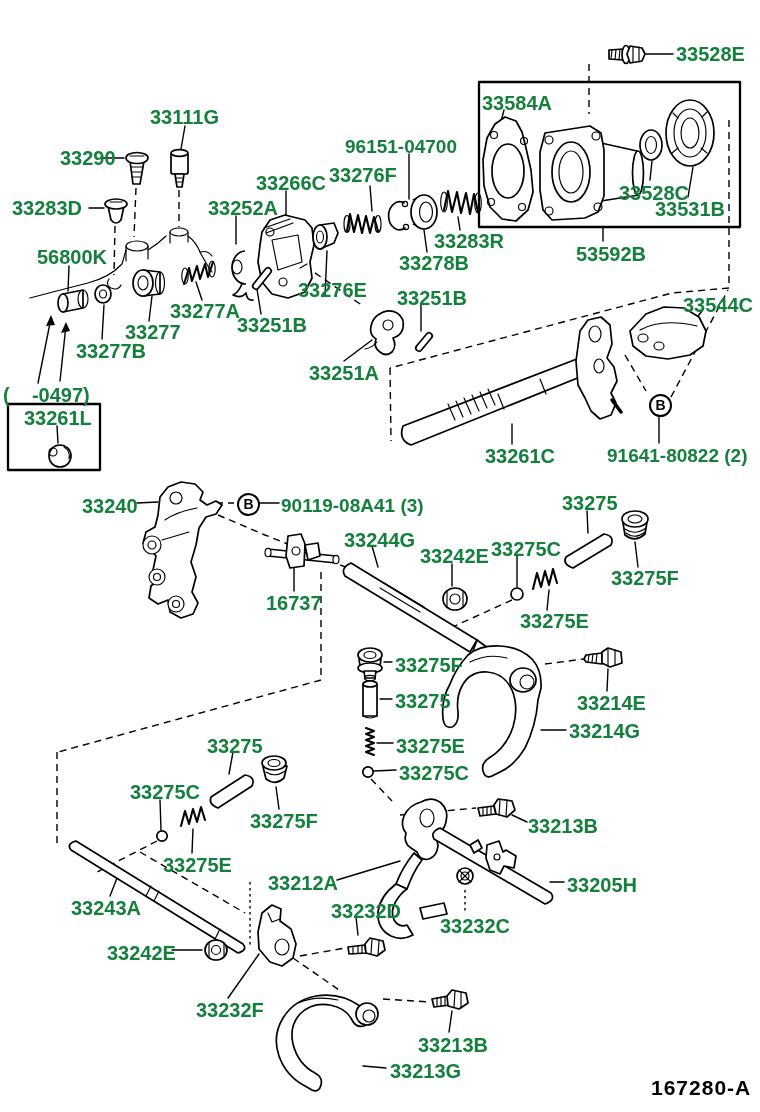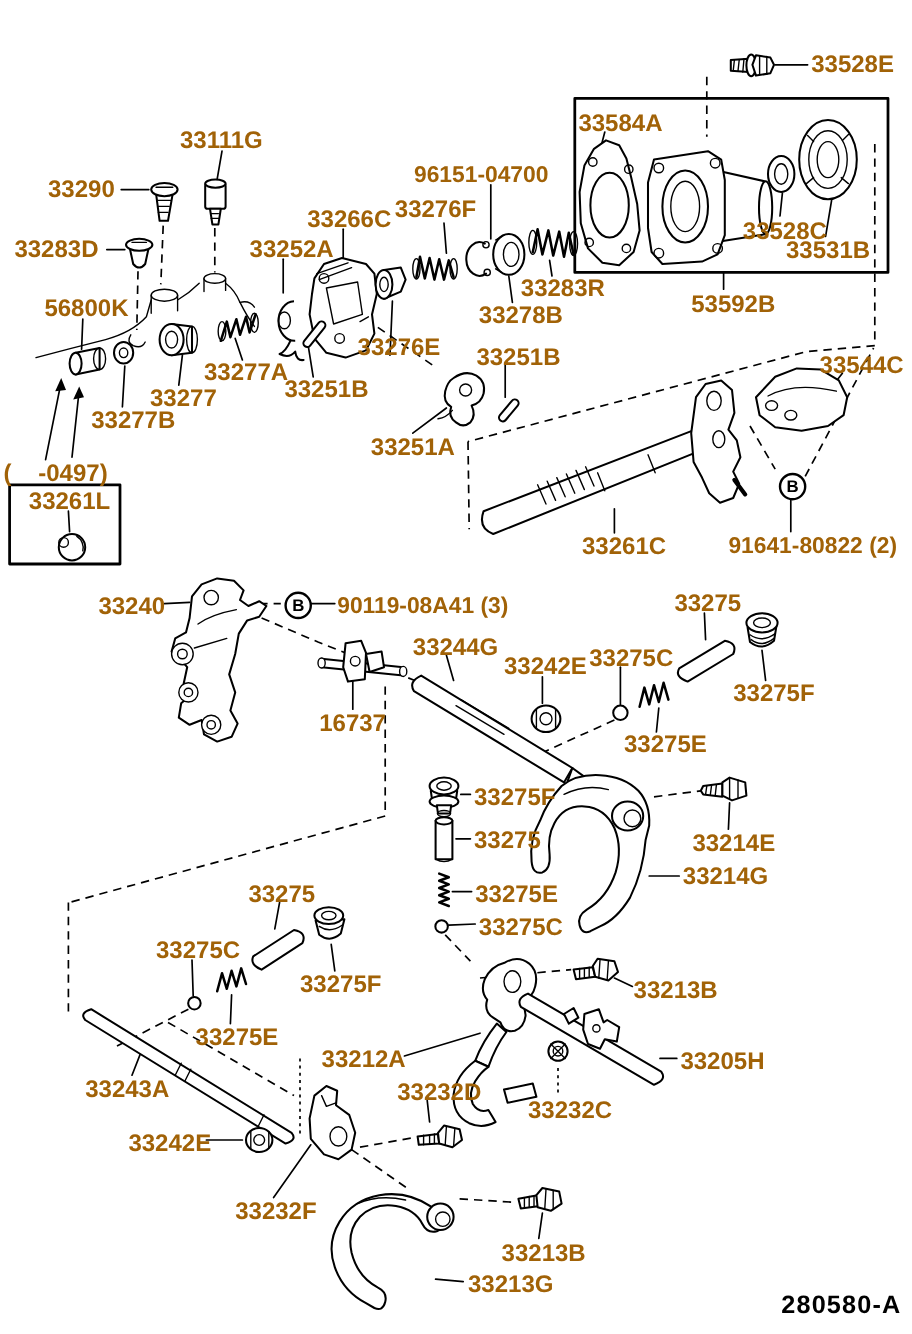--- a/index.html
+++ b/index.html
@@ -1,19 +1,19 @@
 <!DOCTYPE html>
 <html><head>
 <meta charset="utf-8">
 <style>
   html,body{margin:0;padding:0;background:#fff;}
   #stage{position:relative;width:760px;height:1112px;background:#fff;overflow:hidden;
          font-family:"Liberation Sans",sans-serif;}
   #art{position:absolute;left:0;top:0;z-index:0;}
-  .lbl{position:absolute;z-index:2;color:#a16207;white-space:pre;
+  .lbl{position:absolute;z-index:2;color:#15803d;white-space:pre;
        font:700 20px/20px "Liberation Sans",sans-serif;letter-spacing:0px;}
   .lbl.small{font-size:19px;}
   .callout{position:absolute;z-index:2;width:19px;height:19px;border:2.2px solid #000;
            border-radius:50%;background:#fff;text-align:center;
            font:700 14px/19px "Liberation Sans",sans-serif;color:#000;}
   .code{position:absolute;z-index:2;color:#000;font:700 21px/21px "Liberation Sans",sans-serif;letter-spacing:1px;}
   
   .ln{fill:none;stroke:#000;stroke-width:1.7;stroke-linecap:round;stroke-linejoin:round;}
   .fw{fill:#fff;stroke:#000;stroke-width:1.7;stroke-linejoin:round;}
   .thin{stroke-width:1.15;}
@@ -479,21 +479,21 @@
     <line x1="419" y1="348" x2="429" y2="336" stroke="#000" stroke-width="8" stroke-linecap="round"></line>
     <line x1="419" y1="348" x2="429" y2="336" stroke="#fff" stroke-width="4.6" stroke-linecap="round"></line>
   </g>
 
 </svg>
 
 <div class="lbl" style="left:676px;top:44px">33528E</div>
 <div class="lbl" style="left:482px;top:93px">33584A</div>
 <div class="lbl" style="left:150px;top:107px">33111G</div>
 <div class="lbl small" style="left:345px;top:137px">96151-04700</div>
-<div class="lbl" style="left:40px;top:148px">33290</div>
+<div class="lbl" style="left:60px;top:148px">33290</div>
 <div class="lbl" style="left:329px;top:165px">33276F</div>
 <div class="lbl" style="left:256px;top:173px">33266C</div>
 <div class="lbl" style="left:619px;top:183px">33528C</div>
 <div class="lbl" style="left:12px;top:198px">33283D</div>
 <div class="lbl" style="left:208px;top:198px">33252A</div>
 <div class="lbl" style="left:655px;top:199px">33531B</div>
 <div class="lbl" style="left:434px;top:231px">33283R</div>
 <div class="lbl" style="left:399px;top:253px">33278B</div>
 <div class="lbl" style="left:576px;top:244px">53592B</div>
 <div class="lbl" style="left:37px;top:247px">56800K</div>
@@ -535,15 +535,15 @@
 <div class="lbl" style="left:331px;top:901px">33232D</div>
 <div class="lbl" style="left:440px;top:916px">33232C</div>
 <div class="lbl" style="left:107px;top:943px">33242E</div>
 <div class="lbl" style="left:196px;top:1000px">33232F</div>
 <div class="lbl" style="left:418px;top:1035px">33213B</div>
 <div class="lbl" style="left:390px;top:1061px">33213G</div>
 
 <div class="callout" style="left:237px;top:493px">B</div>
 <div class="callout" style="left:649px;top:394px">B</div>
 
-<div class="code" style="left:651px;top:1077px">280580-A</div>
+<div class="code" style="left:651px;top:1077px">167280-A</div>
 
 </div>
 
 </body></html>

